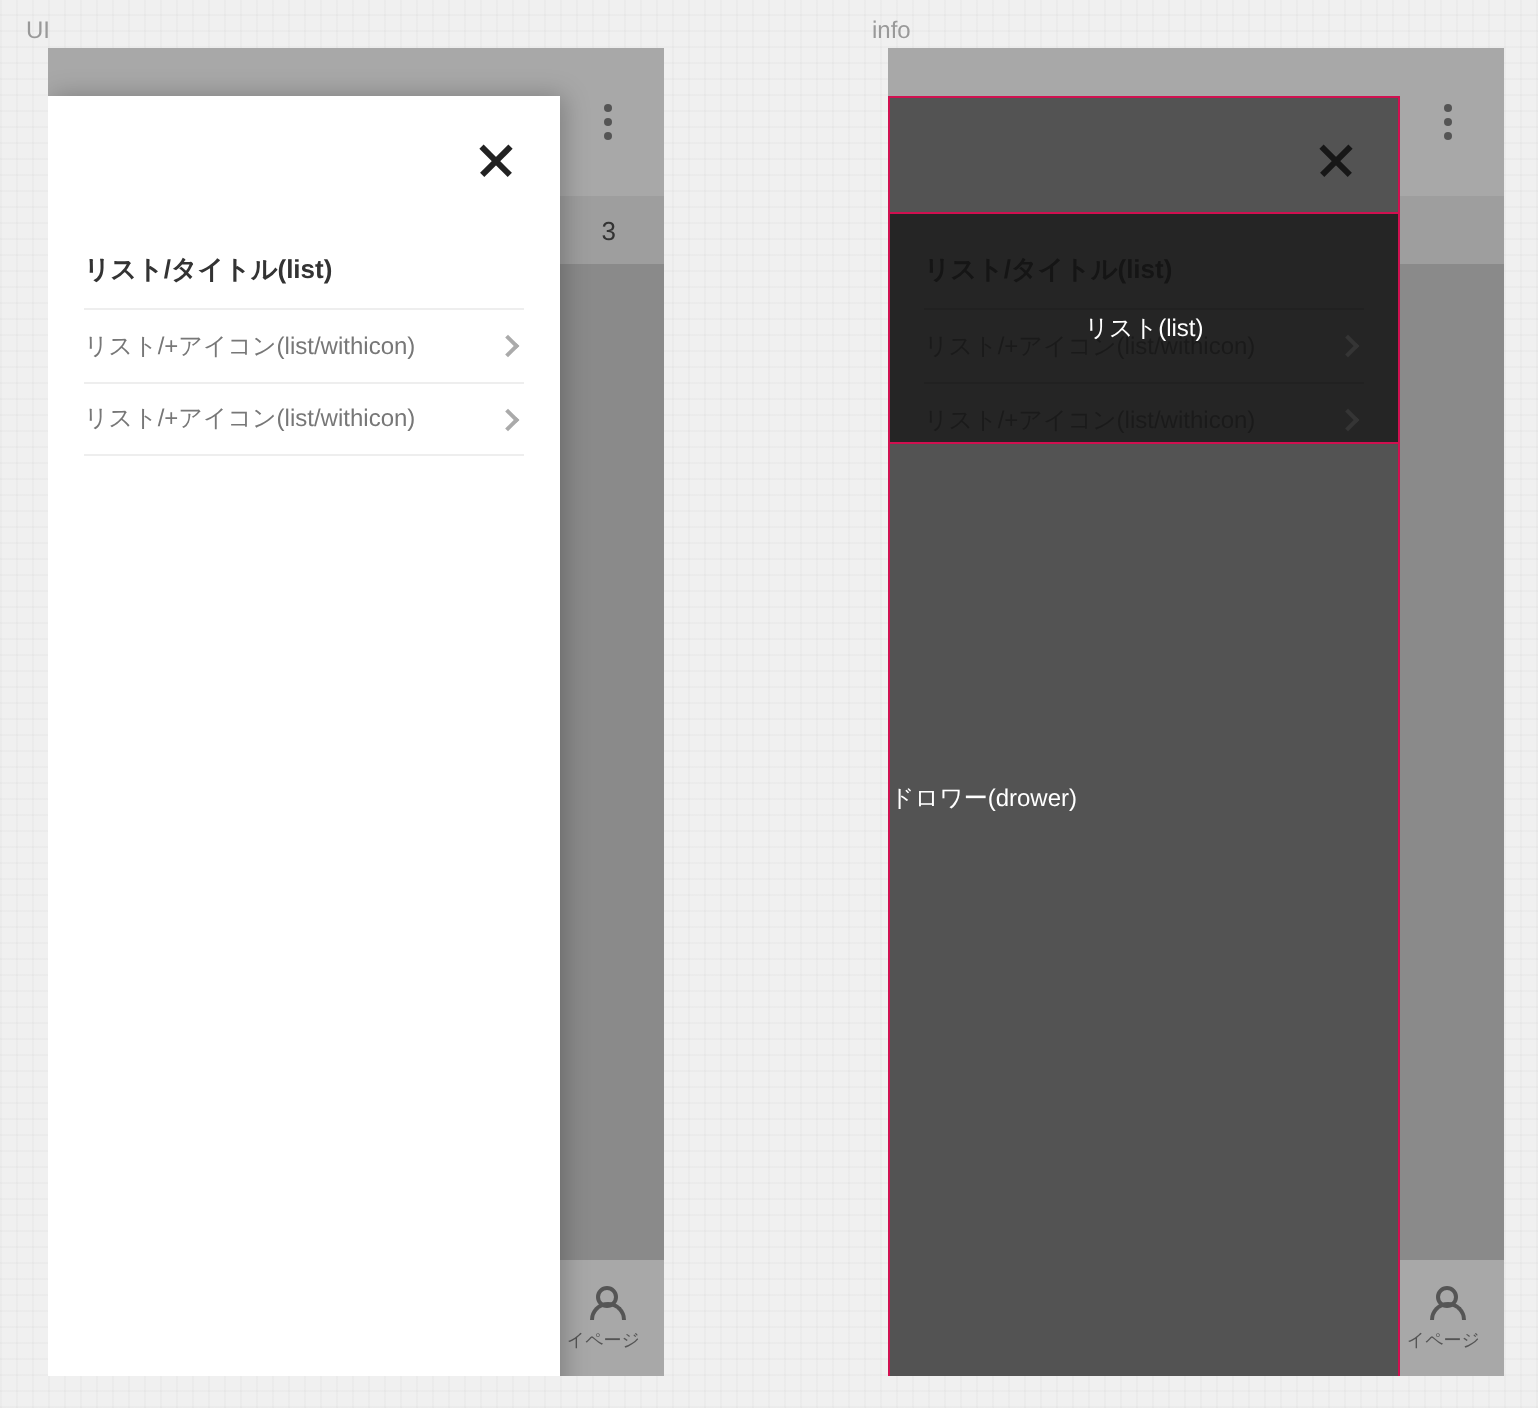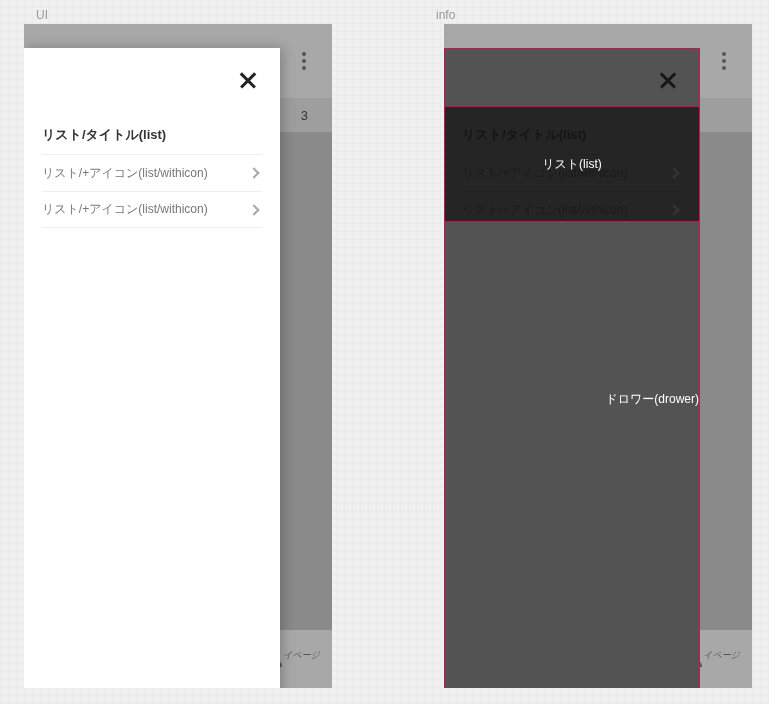--- a/index.html
+++ b/index.html
@@ -16,21 +16,21 @@
       width: 769px;
       height: 704px;
       position: relative;
     }
     .panel-label {
       position: absolute;
       font-size: 12px;
       color: #999;
       top: 8px;
     }
-    .panel-label.ui { left: 36px; }
+    .panel-label.ui { left: 13px; }
     .panel-label.info { left: 436px; }
     
     .phone-frame {
       position: absolute;
       top: 24px;
       width: 308px;
       height: 664px;
       background: #8a8a8a;
       overflow: hidden;
     }
@@ -91,26 +91,25 @@
       right: 0;
       height: 58px;
       background: #a8a8a8;
       display: flex;
       align-items: center;
       justify-content: flex-end;
       padding-right: 12px;
     }
     .nav-item {
       display: flex;
-      flex-direction: row;
-      align-items: flex-start;
+      flex-direction: column;
+      align-items: center;
       gap: 2px;
       font-size: 9px;
       color: #555;
-      font-style: italic;
     }
     .person-icon {
       width: 20px;
       height: 20px;
       position: relative;
     }
     .person-icon::before {
       content: "";
       position: absolute;
       top: 1px;
@@ -234,21 +233,21 @@
       font-size: 12px;
       font-weight: 500;
     }
     .info-drawer-label {
       position: absolute;
       color: #fff;
       font-size: 12px;
       font-weight: 500;
       top: 342px;
       width: 100%;
-      text-align: right;
+      text-align: left;
     }
     
     .right-drawer-bg {
       position: absolute;
       top: 24px;
       left: 0;
       width: 256px;
       height: 664px;
       background: #787878;
     }

